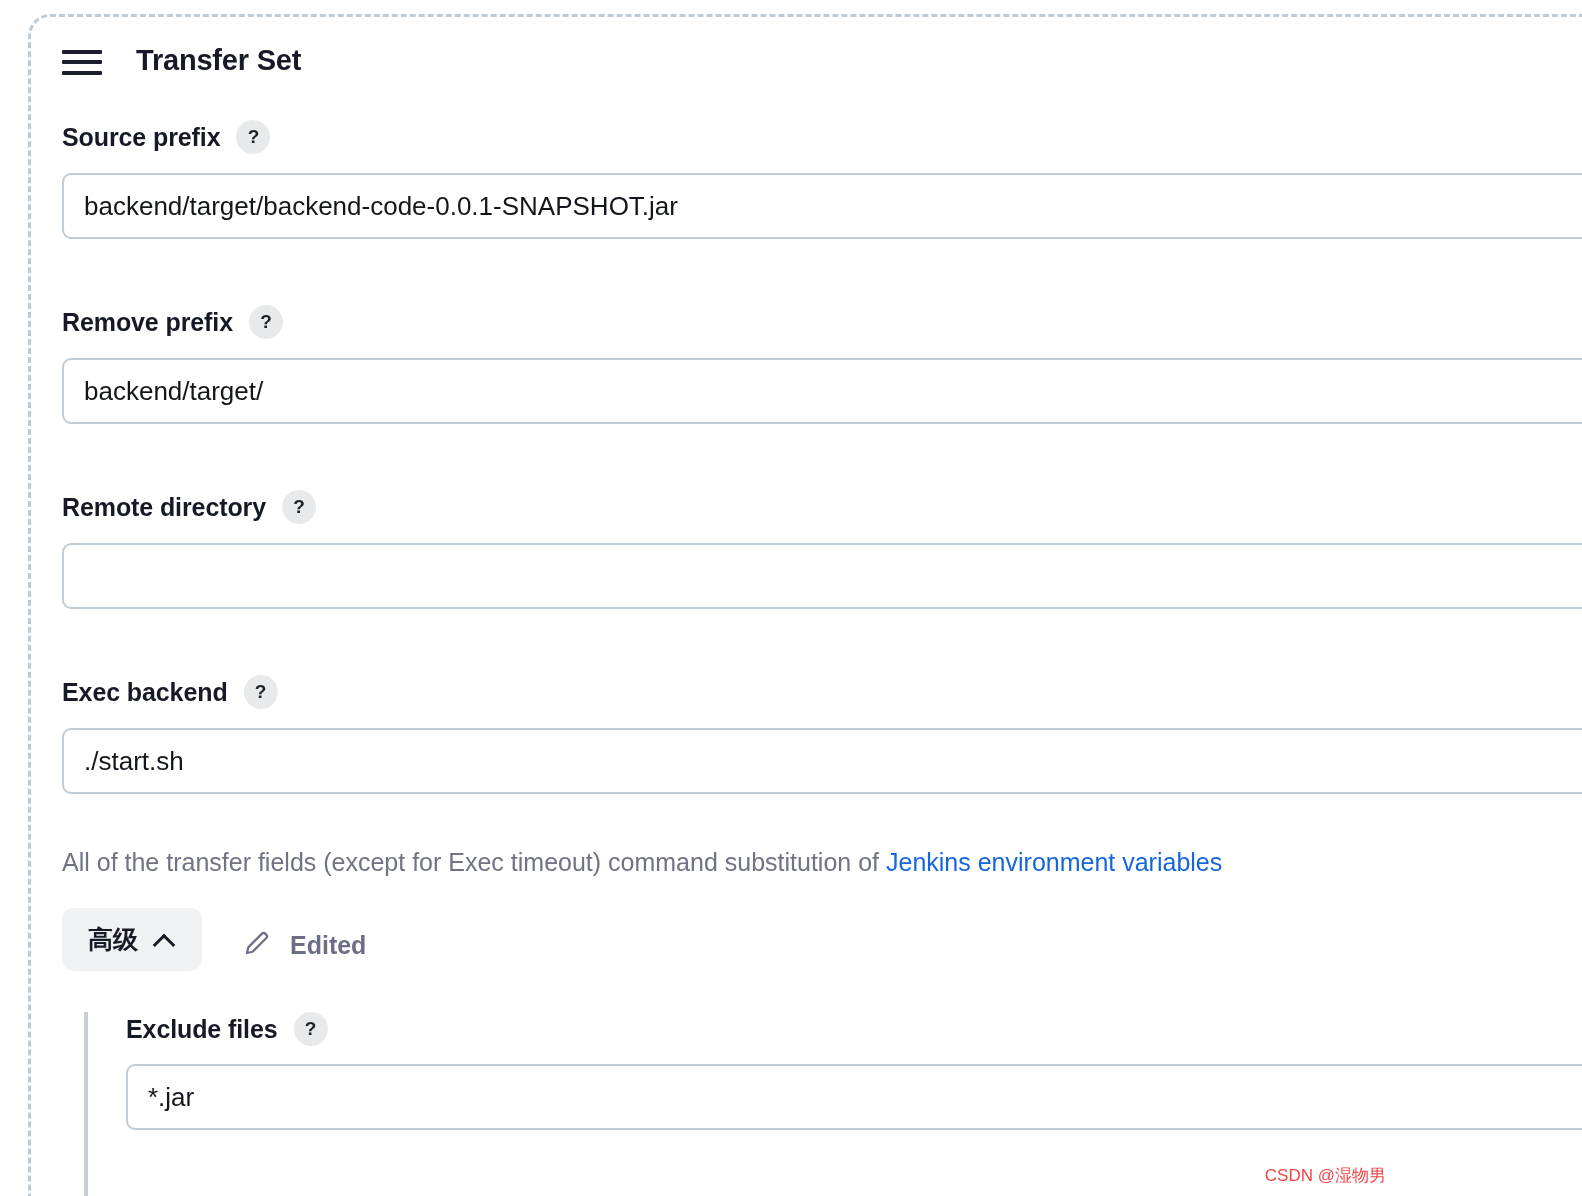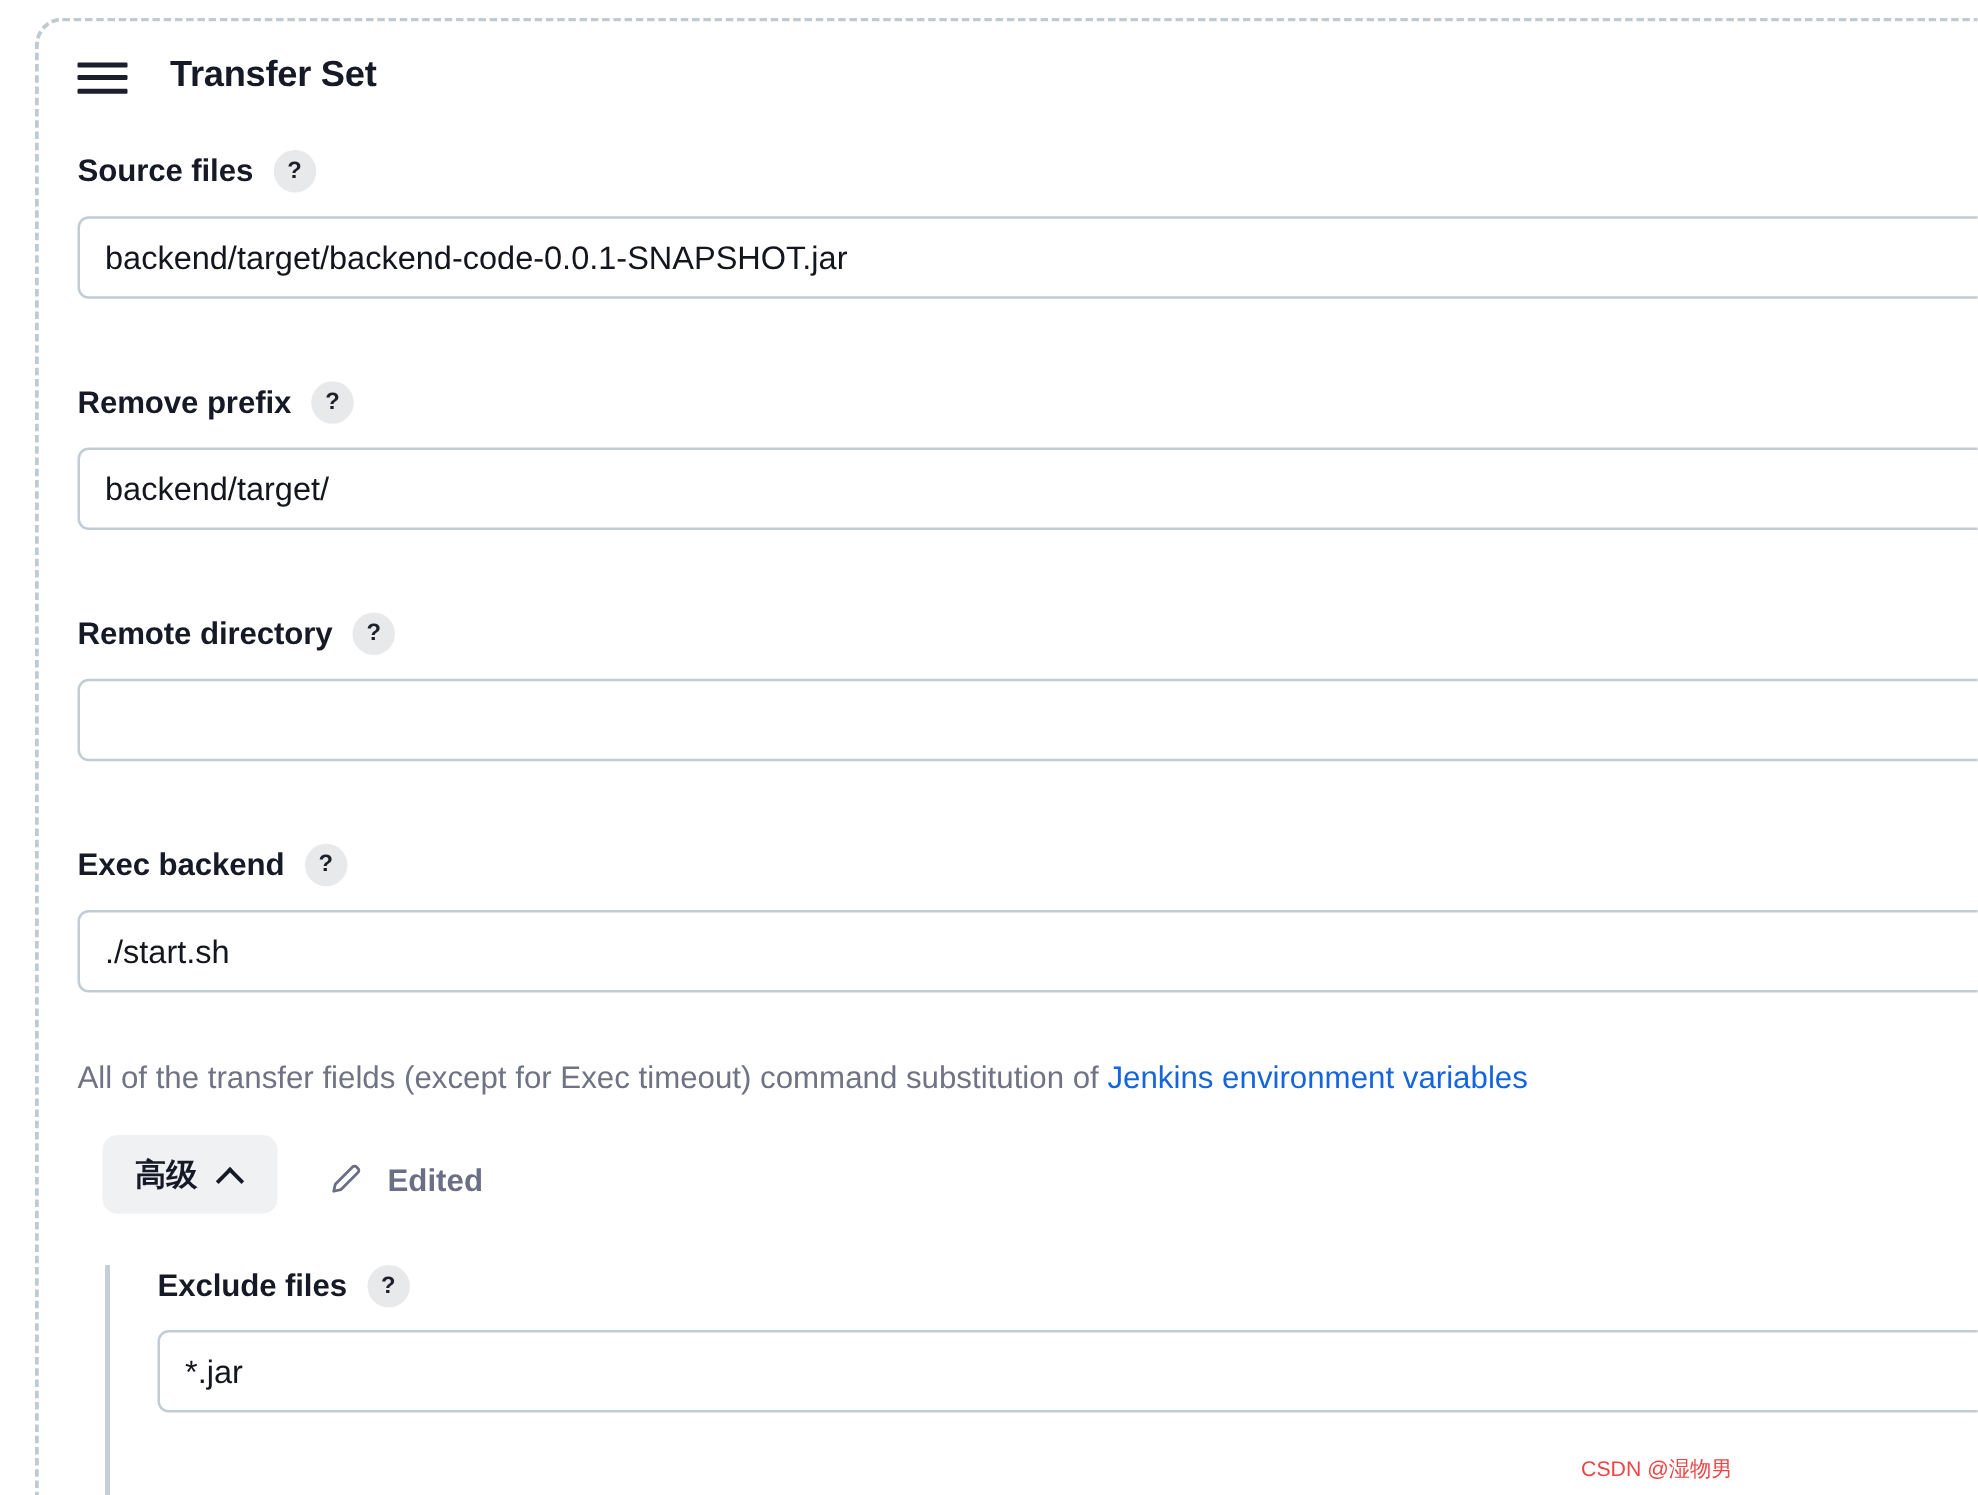--- a/index.html
+++ b/index.html
@@ -151,21 +151,20 @@
     background: #f0f1f3;
     border: none;
     border-radius: 12px;
     height: 63px;
     padding: 0 26px;
     font-family: "Liberation Sans", sans-serif;
     font-size: 25px;
     font-weight: bold;
     color: #161a26;
     cursor: pointer;
-    margin-left: 20px;
   }
   .chev-up {
     width: 22px;
     height: 13px;
     position: relative;
   }
   .chev-up::before {
     content: "";
     position: absolute;
     left: 2px;
@@ -225,21 +224,21 @@
     <div class="hamburger">
       <span></span>
         <span></span>
         <span></span>
     </div>
     <div class="page-title">Transfer Set</div>
   </div>
 
   <div class="field" style="top:120px;">
     <div class="field-label-row">
-      <div class="field-label">Source files</div>
+      <div class="field-label">Source prefix</div>
       <div class="help-badge">?</div>
     </div>
     <input class="text-input" type="text" value="backend/target/backend-code-0.0.1-SNAPSHOT.jar" style="">
   </div>
 
   <div class="field" style="top:305px;">
     <div class="field-label-row">
       <div class="field-label">Remove prefix</div>
       <div class="help-badge">?</div>
     </div>

